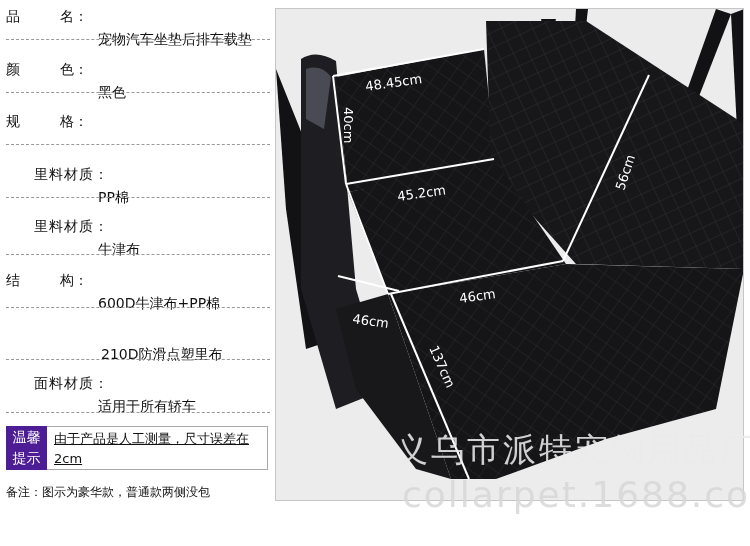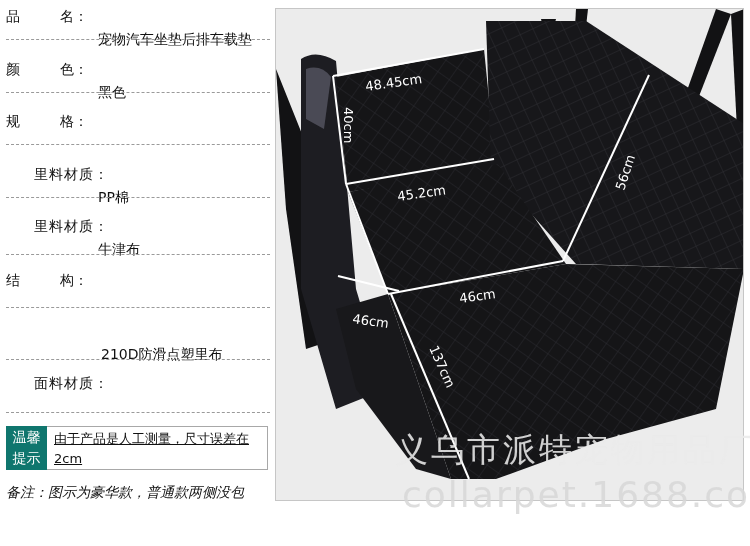--- a/index.html
+++ b/index.html
@@ -8,24 +8,24 @@
 
     .specs { position: absolute; left: 6px; top: 0; width: 264px; }
     .row { position: absolute; left: 0; width: 264px; height: 20px; font-size: 14px; line-height: 20px; white-space: nowrap; }
     .row .k1 { position: absolute; left: 0; }
     .row .k2 { position: absolute; left: 54px; }
     .row .kfull { position: absolute; left: 0; letter-spacing: 1px; margin-left: 28px; }
     .row .val { position: absolute; left: 90px; margin-top: 23px; }
     .divider { position: absolute; left: 0; width: 264px; height: 0; border-top: 1px dashed #9a9a9a; }
 
     .notice { position: absolute; left: 6px; top: 426px; width: 262px; height: 44px; border: 1px solid #a8a8a8; box-sizing: border-box; }
-    .notice .badge { position: absolute; left: -1px; top: -1px; width: 41px; height: 44px; background: #0f766e; color: #fff; font-size: 14px; line-height: 21px; text-align: center; padding-top: 1px; box-sizing: border-box; }
+    .notice .badge { position: absolute; left: -1px; top: -1px; width: 41px; height: 44px; background: #4c1d95; color: #fff; font-size: 14px; line-height: 21px; text-align: center; padding-top: 1px; box-sizing: border-box; }
     .notice .msg { position: absolute; left: 47px; top: 2px; width: 212px; font-size: 13px; line-height: 20px; text-decoration: underline; }
 
-    .remark { position: absolute; left: 6px; top: 482px; font-size: 14px; line-height: 20px; white-space: nowrap; font-style: italic; }
+    .remark { position: absolute; left: 6px; top: 482px; font-size: 12px; line-height: 20px; white-space: nowrap; }
 
     .photo { position: absolute; left: 275px; top: 8px; width: 469px; height: 493px; border: 1px solid #c6c6c6; box-sizing: border-box; background: #ececec; overflow: hidden; }
     .photo svg { position: absolute; left: 0; top: 0; }
 
     .wm1 { position: absolute; left: 395px; top: 428px; font-size: 33px; color: rgba(235,235,235,0.88); letter-spacing: 3px; white-space: nowrap; }
     .wm2 { position: absolute; left: 402px; top: 474px; font-size: 36px; color: rgba(215,215,215,0.85); letter-spacing: 2px; white-space: nowrap; font-family: "DejaVu Sans", sans-serif; }
   </style>
 </head>
 <body>
 
@@ -58,30 +58,32 @@
 
   <div class="row" style="top:216px">
     <span class="kfull">里料材质：</span>
     <span class="val" style="left:92px">牛津布</span>
   </div>
   <div class="divider" style="top:254px"></div>
 
   <div class="row" style="top:270px">
     <span class="k1">结</span>
     <span class="k2"><span>构</span><span>：</span></span>
+    <span class="val" style="left:92px">600D牛津布+PP棉</span>
   </div>
   <div class="divider" style="top:307px"></div>
 
   <div class="row" style="top:321px">
     <span class="val" style="left:95px">210D防滑点塑里布</span>
   </div>
   <div class="divider" style="top:359px"></div>
 
   <div class="row" style="top:373px">
     <span class="kfull">面料材质：</span>
+    <span class="val" style="left:92px">适用于所有轿车</span>
   </div>
   <div class="divider" style="top:412px"></div>
 </div>
 
 <div class="notice">
   <div class="badge">
     <div>温馨</div>
     <div>提示</div>
   </div>
   <div class="msg">由于产品是人工测量，尺寸误差在2cm</div>

